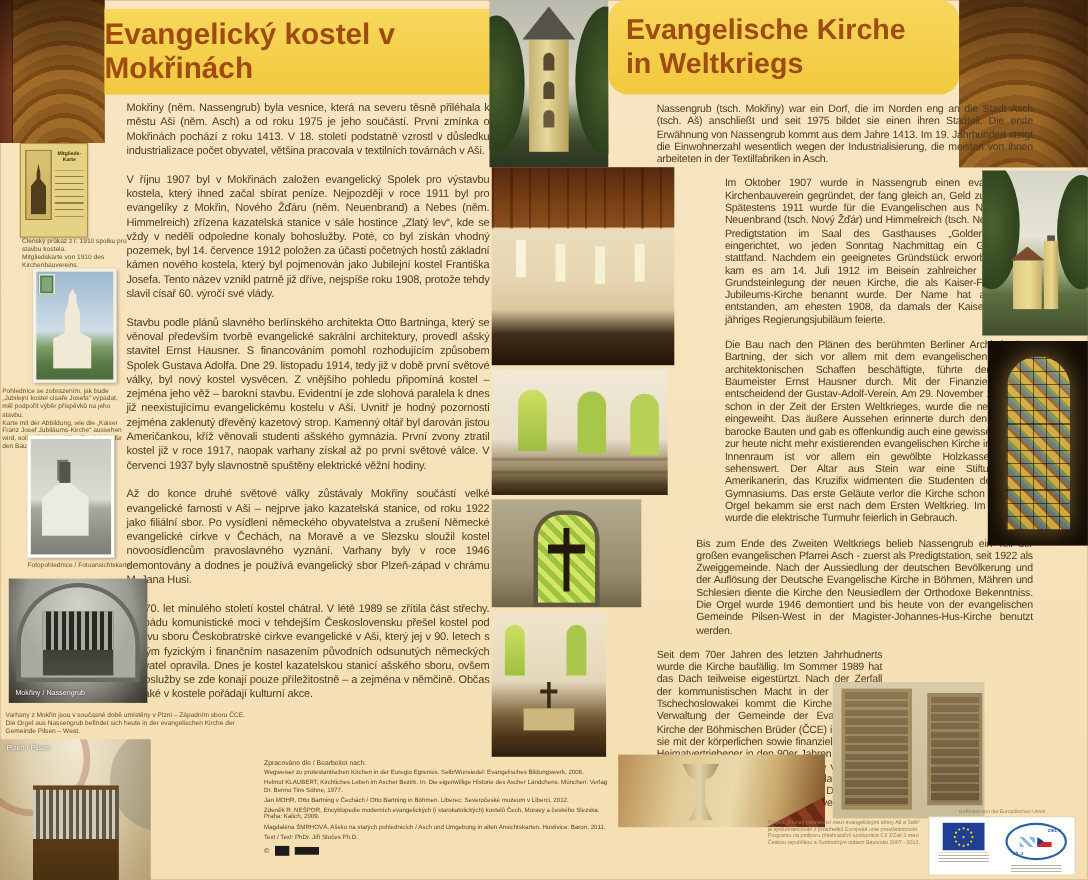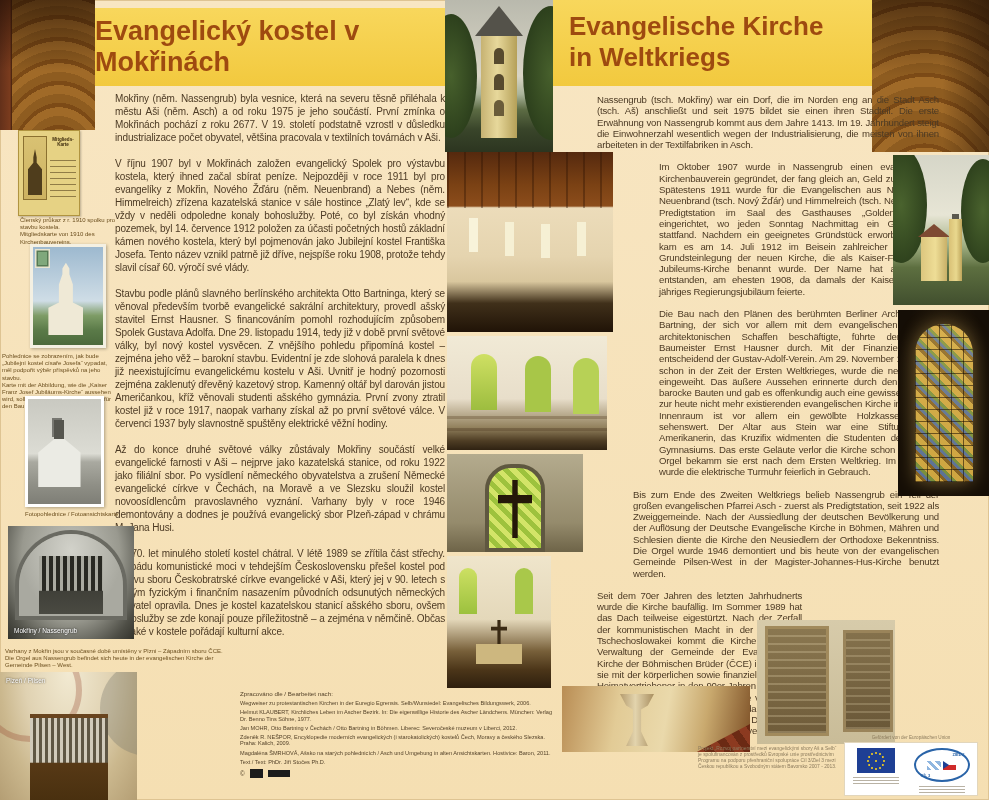--- a/index.html
+++ b/index.html
@@ -5,21 +5,21 @@
   html,body{margin:0;padding:0;background:#888;}
   .panel{position:relative;width:989px;height:800px;margin:0 auto;overflow:hidden;
     background:linear-gradient(180deg,#f8e6c3,#f5dfb2);
     font-family:"Liberation Sans",sans-serif;box-shadow:inset 0 0 0 1px #dec493;}
   .abs{position:absolute;}
   .ph{position:absolute;overflow:hidden;}
 
   
   .band{position:absolute;background:linear-gradient(180deg,#f8d75c,#f2c93e);color:#9e4a10;font-weight:bold;}
   .title-cs{left:95px;top:8px;width:404px;height:78px;display:flex;align-items:center;justify-content:center;font-size:27px;}
-  .title-de{left:553px;top:0;width:319px;height:86px;box-sizing:border-box;padding:11px 0 0 16px;font-size:26px;line-height:31px;}
+  .title-de{left:553px;top:0;width:319px;height:86px;box-sizing:border-box;padding:11px 0 0 16px;font-size:26px;line-height:31px;border-radius:18px;}
 
   
   .txtcol{position:absolute;color:#4c3a24;text-align:justify;}
   .col-cs{left:115px;top:92px;width:330px;font-size:10px;line-height:13px;letter-spacing:-0.15px;}
   .col-cs p{margin:0 0 13px;}
   .col-de{left:553px;top:94px;width:342px;font-size:9.6px;line-height:11.3px;letter-spacing:-0.2px;margin-left:44px;}
   .col-de p{margin:0 0 11px;}
   .col-de .ind-a{margin-left:62px;}
   .col-de .ind-b{margin-left:36px;}
   .col-de .nar{width:205px;}
@@ -147,21 +147,21 @@
   <div class="ph church-front">
     <div class="pc-tower"></div>
   </div>
   <div class="band title-de">
     <div>Evangelische Kirche</div>
     <div>in Weltkriegs</div>
   </div>
   <div class="ph dome-right"></div>
 
   <div class="txtcol col-cs">
-    <p>Mokřiny (něm. Nassengrub) byla vesnice, která na severu těsně přiléhala k městu Aši (něm. Asch) a od roku 1975 je jeho součástí. První zmínka o Mokřinách pochází z roku 2677. V 19. století podstatně vzrostl v důsledku industrializace počet obyvatel, většina pracovala v textilních továrnách v Aši.</p>
+    <p>Mokřiny (něm. Nassengrub) byla vesnice, která na severu těsně přiléhala k městu Aši (něm. Asch) a od roku 1975 je jeho součástí. První zmínka o Mokřinách pochází z roku 1413. V 18. století podstatně vzrostl v důsledku industrializace počet obyvatel, většina pracovala v textilních továrnách v Aši.</p>
     <p>V říjnu 1907 byl v Mokřinách založen evangelický Spolek pro výstavbu kostela, který ihned začal sbírat peníze. Nejpozději v roce 1911 byl pro evangelíky z Mokřin, Nového Žďáru (něm. Neuenbrand) a Nebes (něm. Himmelreich) zřízena kazatelská stanice v sále hostince „Zlatý lev“, kde se vždy v neděli odpoledne konaly bohoslužby. Poté, co byl získán vhodný pozemek, byl 14. července 1912 položen za účasti početných hostů základní kámen nového kostela, který byl pojmenován jako Jubilejní kostel Františka Josefa. Tento název vznikl patrně již dříve, nejspíše roku 1908, protože tehdy slavil císař 60. výročí své vlády.</p>
     <p>Stavbu podle plánů slavného berlínského architekta Otto Bartninga, který se věnoval především tvorbě evangelické sakrální architektury, provedl ašský stavitel Ernst Hausner. S financováním pomohl rozhodujícím způsobem Spolek Gustava Adolfa. Dne 29. listopadu 1914, tedy již v době první světové války, byl nový kostel vysvěcen. Z vnějšího pohledu připomíná kostel – zejména jeho věž – barokní stavbu. Evidentní je zde slohová paralela k dnes již neexistujícímu evangelickému kostelu v Aši. Uvnitř je hodný pozornosti zejména zaklenutý dřevěný kazetový strop. Kamenný oltář byl darován jistou Američankou, kříž věnovali studenti ašského gymnázia. První zvony ztratil kostel již v roce 1917, naopak varhany získal až po první světové válce. V červenci 1937 byly slavnostně spuštěny elektrické věžní hodiny.</p>
     <p>Až do konce druhé světové války zůstávaly Mokřiny součástí velké evangelické farnosti v Aši – nejprve jako kazatelská stanice, od roku 1922 jako filiální sbor. Po vysídlení německého obyvatelstva a zrušení Německé evangelické církve v Čechách, na Moravě a ve Slezsku sloužil kostel novoosídlencům pravoslavného vyznání. Varhany byly v roce 1946 demontovány a dodnes je používá evangelický sbor Plzeň-západ v chrámu M. Jana Husi.</p>
     <p>Od 70. let minulého století kostel chátral. V létě 1989 se zřítila část střechy. Po pádu komunistické moci v tehdejším Československu přešel kostel pod správu sboru Českobratrské církve evangelické v Aši, který jej v 90. letech s velkým fyzickým i finančním nasazením původních odsunutých německých obyvatel opravila. Dnes je kostel kazatelskou stanicí ašského sboru, ovšem bohoslužby se zde konají pouze příležitostně – a zejména v němčině. Občas se také v kostele pořádají kulturní akce.</p>
   </div>
 
   <div class="txtcol col-de">
     <p>Nassengrub (tsch. Mokřiny) war ein Dorf, die im Norden eng an die Stadt Asch (tsch. Aš) anschließt und seit 1975 bildet sie einen ihren Stadteil. Die erste Erwähnung von Nassengrub kommt aus dem Jahre 1413. Im 19. Jahrhundert steigt die Einwohnerzahl wesentlich wegen der Industrialisierung, die meisten von ihnen arbeiteten in der Textilfabriken in Asch.</p>
     <p class="ind-a">Im Oktober 1907 wurde in Nassengrub einen evangelischen Kirchenbauverein gegründet, der fang gleich an, Geld zu sammeln. Spätestens 1911 wurde für die Evangelischen aus Nassengrub, Neuenbrand (tsch. Nový Žďár) und Himmelreich (tsch. Nebesa) eine Predigtstation im Saal des Gasthauses „Goldener Löwe“ eingerichtet, wo jeden Sonntag Nachmittag ein Gottesdienst stattfand. Nachdem ein geeignetes Gründstück erworben wurde, kam es am 14. Juli 1912 im Beisein zahlreicher Gäste zur Grundsteinlegung der neuen Kirche, die als Kaiser-Franz-Josef-Jubileums-Kirche benannt wurde. Der Name hat also früher entstanden, am ehesten 1908, da damals der Kaiser sein 60-jähriges Regierungsjubiläum feierte.</p>
     <p class="ind-a">Die Bau nach den Plänen des berühmten Berliner Architekt Otto Bartning, der sich vor allem mit dem evangelischen sakralen architektonischen Schaffen beschäftigte, führte der Ascher Baumeister Ernst Hausner durch. Mit der Finanzierung half entscheidend der Gustav-Adolf-Verein. Am 29. November 1914, also schon in der Zeit der Ersten Weltkrieges, wurde die neue Kirche eingeweiht. Das äußere Aussehen erinnerte durch den Turm an barocke Bauten und gab es offenkundig auch eine gewisse Paralelle zur heute nicht mehr existierenden evangelischen Kirche in Asch. Im Innenraum ist vor allem ein gewölbte Holzkassettendecke sehenswert. Der Altar aus Stein war eine Stiftung einer Amerikanerin, das Kruzifix widmenten die Studenten des Ascher Gymnasiums. Das erste Geläute verlor die Kirche schon 1917. Die Orgel bekamm sie erst nach dem Ersten Weltkrieg. Im Juli 1937 wurde die elektrische Turmuhr feierlich in Gebrauch.</p>

